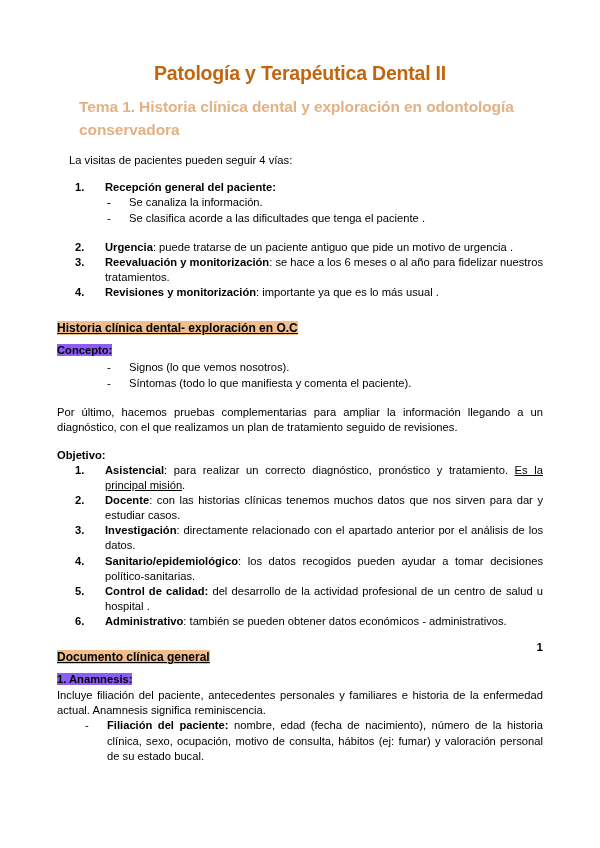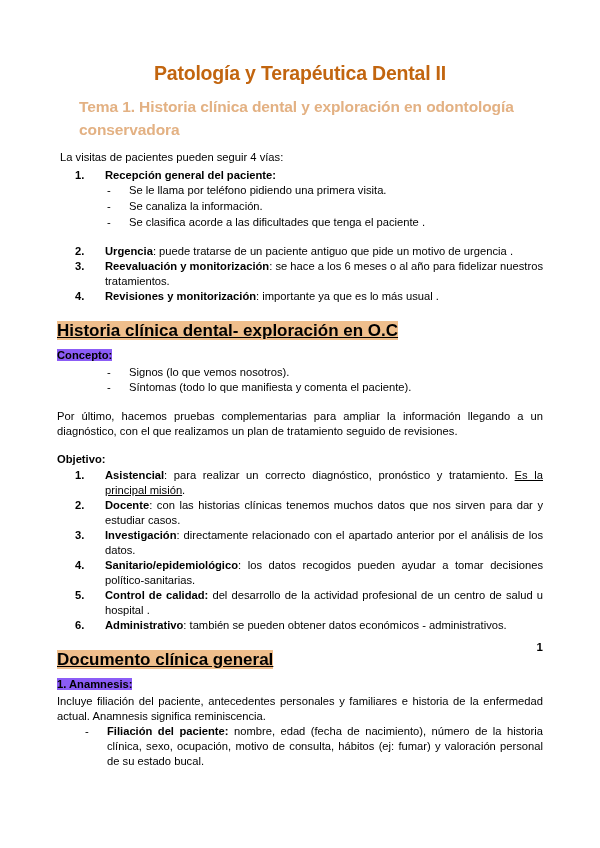--- a/index.html
+++ b/index.html
@@ -40,40 +40,40 @@
     line-height: 1.45;
     letter-spacing: -0.1px;
     margin: 0 0 9px 0;
     padding: 0 22px;
   }
 
   
   .body-line {
     font-size: 11.2px;
     line-height: 1.34;
-    margin: 3px;
+    margin: 12px;
   }
   .para {
     font-size: 11.2px;
     line-height: 1.345;
     text-align: justify;
     margin: 0;
   }
   .spacer-md { height: 13px; }
   .spacer-lg { height: 16px; }
 
   b, .b { font-weight: bold; }
   .u { text-decoration: underline; }
 
   
   .hl-strong {
     background: #efbe8c;
     font-weight: bold;
     text-decoration: underline;
-    font-size: 17px;
+    font-size: 12px;
     line-height: 1.32;
     display: inline;
     box-decoration-break: clone;
     -webkit-box-decoration-break: clone;
   }
   .hl-soft {
     background: #8b5cf6;
     font-weight: bold;
     font-size: 11.2px;
     line-height: 1.32;
@@ -157,21 +157,20 @@
   <ol class="num-list">
     <li>
       <span class="marker">1.</span>
       <b>Recepción general del paciente:</b><span></span>
     </li>
   </ol>
 
   <ul class="dash-list">
     <li>
       <span class="marker">-</span>
-      <span>Se le llama por teléfono pidiendo una primera visita.</span>
     </li>
     <li>
       <span class="marker">-</span>
       <span>Se canaliza la información.</span>
     </li>
     <li>
       <span class="marker">-</span>
       <span>Se clasifica acorde a las dificultades que tenga el paciente .</span>
     </li>
   </ul>

